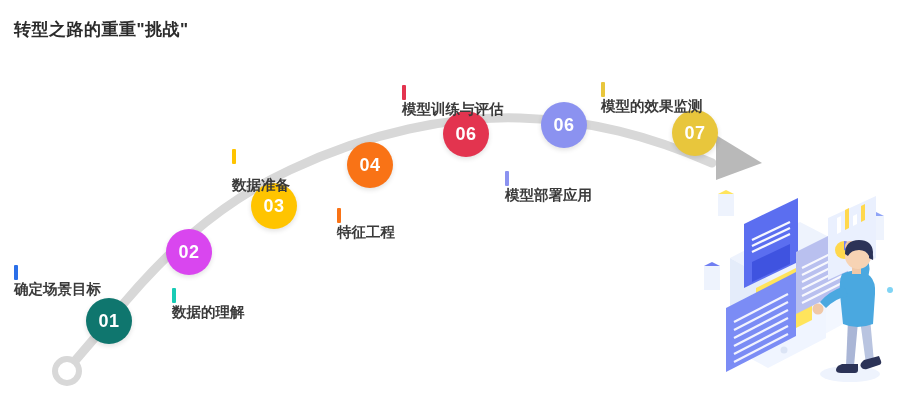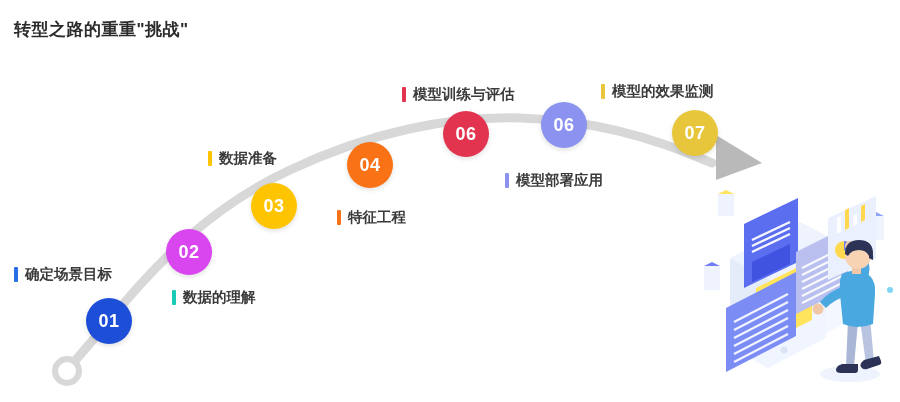--- a/index.html
+++ b/index.html
@@ -53,25 +53,25 @@
     font-size: 18px;
     font-weight: bold;
     letter-spacing: 0.5px;
     box-shadow: 0 2px 5px rgba(0,0,0,0.12);
   }
 
   
   .step-label {
     position: absolute;
     display: flex;
-    align-items: center;
     white-space: nowrap;
     font-size: 14.5px;
     font-weight: bold;
     color: #3a3a3a;
+    flex-direction: column;
   }
   .step-label .bar {
     display: inline-block;
     width: 4px;
     height: 15px;
     margin-right: 7px;
     border-radius: 1px;
     flex: none;
   }
 
@@ -103,37 +103,37 @@
              L 110 320
              C 160 258, 215 205, 290 170
              C 370 132, 450 116, 520 118
              C 590 120, 650 136, 712 163" fill="none" stroke="#d8d8d8" stroke-width="9" stroke-linecap="round"></path>
 
     <circle cx="67" cy="371" r="12" fill="#ffffff" stroke="#d8d8d8" stroke-width="6"></circle>
 
     <polygon points="716,135 762,163 716,180" fill="#b9b9b9"></polygon>
   </svg>
 
-  <div class="step-node" style="left: 86px; top: 298px; background: #1d4ed8;">01</div>
+  <div class="step-node" style="left: 86px; top: 298px; background: #0f766e;">01</div>
   <div class="step-node" style="left: 166px; top: 229px; background: #d946ef;">02</div>
   <div class="step-node" style="left: 251px; top: 183px; background: rgb(255, 196, 0);">03</div>
   <div class="step-node" style="left: 347px; top: 142px; background: rgb(249, 115, 22);">04</div>
   <div class="step-node" style="left: 443px; top: 111px; background: rgb(227, 52, 79);">06</div>
   <div class="step-node" style="left: 541px; top: 102px; background: rgb(139, 146, 240);">06</div>
   <div class="step-node" style="left: 672px; top: 110px; background: rgb(232, 198, 60);">07</div>
 
   <div class="step-label" style="left: 14px; top: 265px;">
     <span class="bar" style="background: rgb(43, 111, 232);"></span>
     <span>确定场景目标</span>
   </div>
   <div class="step-label" style="left: 172px; top: 288px;">
     <span class="bar" style="background: rgb(25, 203, 181);"></span>
     <span>数据的理解</span>
   </div>
-  <div class="step-label" style="left: 208px; top: 149px;">
+  <div class="step-label" style="left: 232px; top: 149px; gap: 12px;">
     <span class="bar" style="background: rgb(255, 196, 0);"></span>
     <span>数据准备</span>
   </div>
   <div class="step-label" style="left: 337px; top: 208px;">
     <span class="bar" style="background: rgb(249, 115, 22);"></span>
     <span>特征工程</span>
   </div>
   <div class="step-label" style="left: 402px; top: 85px;">
     <span class="bar" style="background: rgb(227, 52, 79);"></span>
     <span>模型训练与评估</span>

